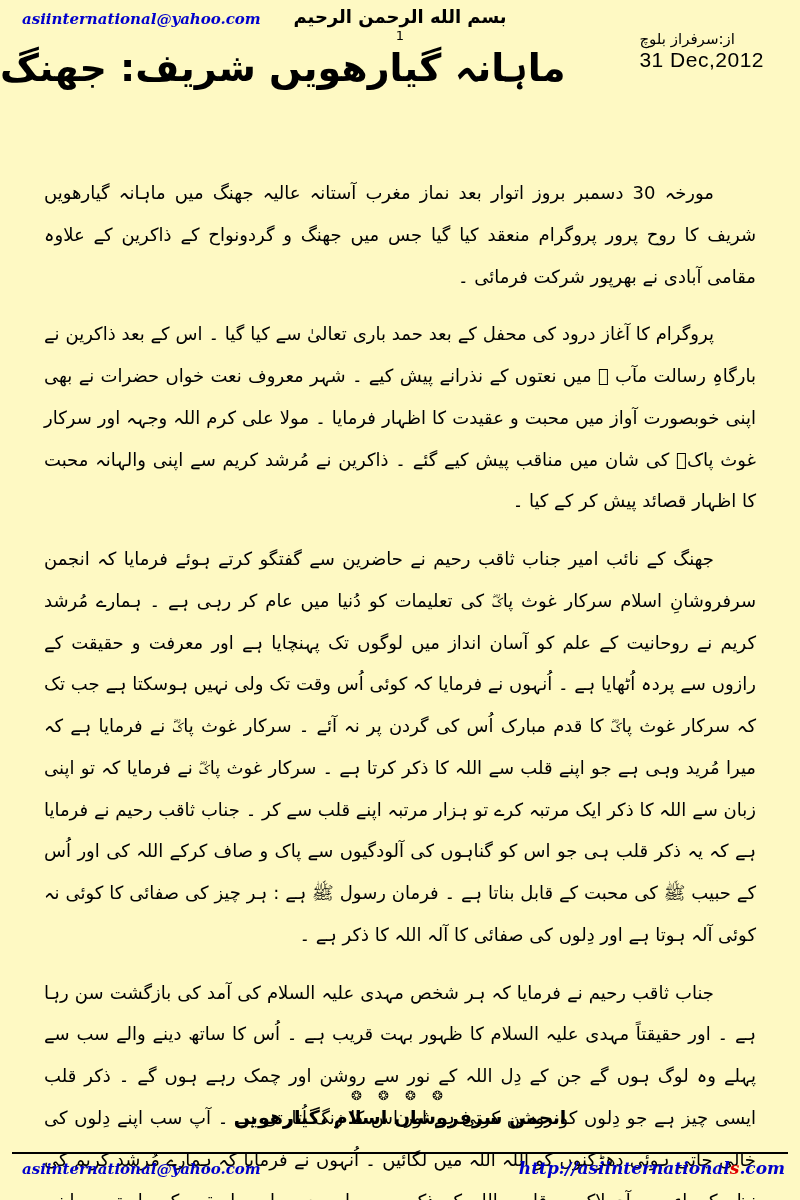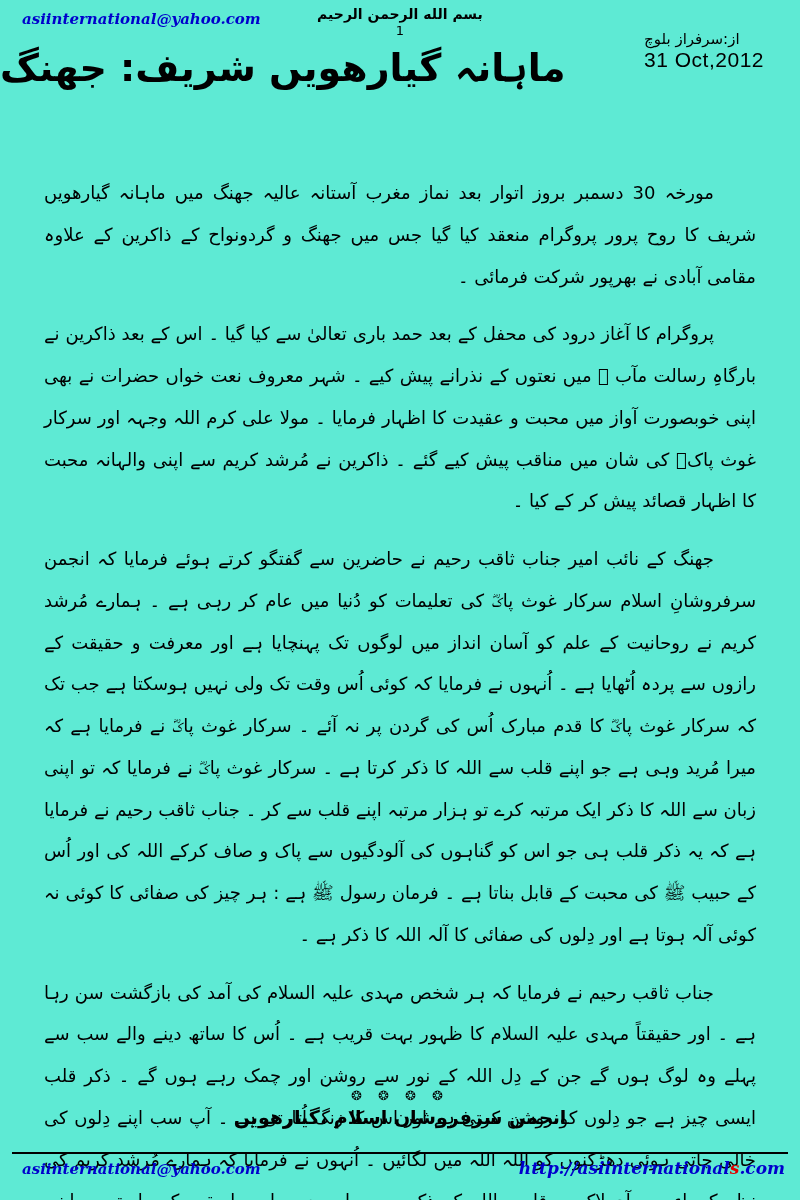--- a/index.html
+++ b/index.html
@@ -1,34 +1,34 @@
 <!DOCTYPE html>
 <html><head>
 <meta charset="utf-8">
 <style>
   * { margin:0; padding:0; box-sizing:border-box; }
   html,body { background:#ffffff; }
   .page {
     position:relative;
     width:800px; height:1200px;
-    background:#5eead4;
+    background:#fef9c3;
     overflow:hidden;
     font-family:"DejaVu Sans", sans-serif;
     color:#000;
   }
   .email-link {
     font-family:"DejaVu Serif", serif;
     font-style:italic;
     font-weight:bold;
     font-size:15px;
     text-decoration:none;
   }
   .header-email { position:absolute; top:10px; left:22px; }
   .bismillah-wrap { position:absolute; top:6px; left:0; width:100%; text-align:center; }
-  .bismillah { font-size:14px; font-weight:bold; direction:rtl; }
+  .bismillah { font-size:18px; font-weight:bold; direction:rtl; }
   .page-number { font-size:13px; margin-top:1px; }
   .byline-block { position:absolute; top:30px; right:36px; text-align:left; }
   .author { font-size:15px; direction:rtl; }
   .date { font-size:21px; font-family:"Liberation Sans", sans-serif; letter-spacing:0.5px; }
   .doc-title {
     position:absolute; top:46px; left:0; width:100%;
     text-align:left;
     font-size:38px; font-weight:bold;
     direction:rtl;
   }
@@ -69,21 +69,21 @@
 
   <a href="#" class="email-link header-email" style="color: rgb(0, 0, 204);">asiinternational@yahoo.com</a>
 
   <div class="bismillah-wrap">
     <div class="bismillah" lang="ar" dir="rtl">بسم الله الرحمن الرحيم</div>
     <div class="page-number">1</div>
   </div>
 
   <div class="byline-block">
     <div class="author" lang="ur" dir="rtl">از:سرفراز بلوچ</div>
-    <div class="date">31 Oct,2012</div>
+    <div class="date">31 Dec,2012</div>
   </div>
 
   <h1 class="doc-title" lang="ur" dir="rtl">ماہانہ گیارھویں شریف: جھنگ</h1>
 
   <div class="body-text" lang="ur" dir="rtl">
     <p>مورخہ 30 دسمبر بروز اتوار بعد نماز مغرب آستانہ عالیہ جھنگ میں ماہانہ گیارھویں شریف کا روح پرور پروگرام منعقد کیا گیا جس میں جھنگ و گردونواح کے ذاکرین کے علاوہ مقامی آبادی نے بھرپور شرکت فرمائی ۔</p>
     <p>پروگرام کا آغاز درود کی محفل کے بعد حمد باری تعالیٰ سے کیا گیا ۔ اس کے بعد ذاکرین نے بارگاہِ رسالت مآب ﷺ میں نعتوں کے نذرانے پیش کیے ۔ شہر معروف نعت خواں حضرات نے بھی اپنی خوبصورت آواز میں محبت و عقیدت کا اظہار فرمایا ۔ مولا علی کرم اللہ وجہہ اور سرکار غوث پاکؓ کی شان میں مناقب پیش کیے گئے ۔ ذاکرین نے مُرشد کریم سے اپنی والہانہ محبت کا اظہار قصائد پیش کر کے کیا ۔</p>
     <p>جھنگ کے نائب امیر جناب ثاقب رحیم نے حاضرین سے گفتگو کرتے ہوئے فرمایا کہ انجمن سرفروشانِ اسلام سرکار غوث پاکؓ کی تعلیمات کو دُنیا میں عام کر رہی ہے ۔ ہمارے مُرشد کریم نے روحانیت کے علم کو آسان انداز میں لوگوں تک پہنچایا ہے اور معرفت و حقیقت کے رازوں سے پردہ اُٹھایا ہے ۔ اُنہوں نے فرمایا کہ کوئی اُس وقت تک ولی نہیں ہوسکتا ہے جب تک کہ سرکار غوث پاکؓ کا قدم مبارک اُس کی گردن پر نہ آئے ۔ سرکار غوث پاکؓ نے فرمایا ہے کہ میرا مُرید وہی ہے جو اپنے قلب سے اللہ کا ذکر کرتا ہے ۔ سرکار غوث پاکؓ نے فرمایا کہ تو اپنی زبان سے اللہ کا ذکر ایک مرتبہ کرے تو ہزار مرتبہ اپنے قلب سے کر ۔ جناب ثاقب رحیم نے فرمایا ہے کہ یہ ذکر قلب ہی جو اس کو گناہوں کی آلودگیوں سے پاک و صاف کرکے اللہ کی اور اُس کے حبیب ﷺ کی محبت کے قابل بناتا ہے ۔ فرمان رسول ﷺ ہے : ہر چیز کی صفائی کا کوئی نہ کوئی آلہ ہوتا ہے اور دِلوں کی صفائی کا آلہ اللہ کا ذکر ہے ۔</p>
     <p>جناب ثاقب رحیم نے فرمایا کہ ہر شخص مہدی علیہ السلام کی آمد کی بازگشت سن رہا ہے ۔ اور حقیقتاً مہدی علیہ السلام کا ظہور بہت قریب ہے ۔ اُس کا ساتھ دینے والے سب سے پہلے وہ لوگ ہوں گے جن کے دِل اللہ کے نور سے روشن اور چمک رہے ہوں گے ۔ ذکر قلب ایسی چیز ہے جو دِلوں کو روشن کرتی ہے اور اس کا زنگ اُتارتی ہے ۔ آپ سب اپنے دِلوں کی خالی جاتی ہوئی دھڑکنوں کو اللہ اللہ میں لگائیں ۔ اُنہوں نے فرمایا کہ ہمارے مُرشد کریم کی نظر کیمیاء سے آج لاکھوں قلوب اللہ کے ذکر میں جاری ہیں اور طریقت کے راستے پر اپنی منزلیں پا رہے ہیں ۔ اُنہوں نے نئے آنے والوں کو ذکر قلب حاصل کرنے کی دعوت دی ۔</p>
     <p>محفل کے آخر میں حلقہ ذکر ترتیب دیا گیا اور دعائے خیر کی گئی ۔ محفل کے بعد شرکاء کی خدمت میں لنگر پیش کیا گیا ۔</p>

